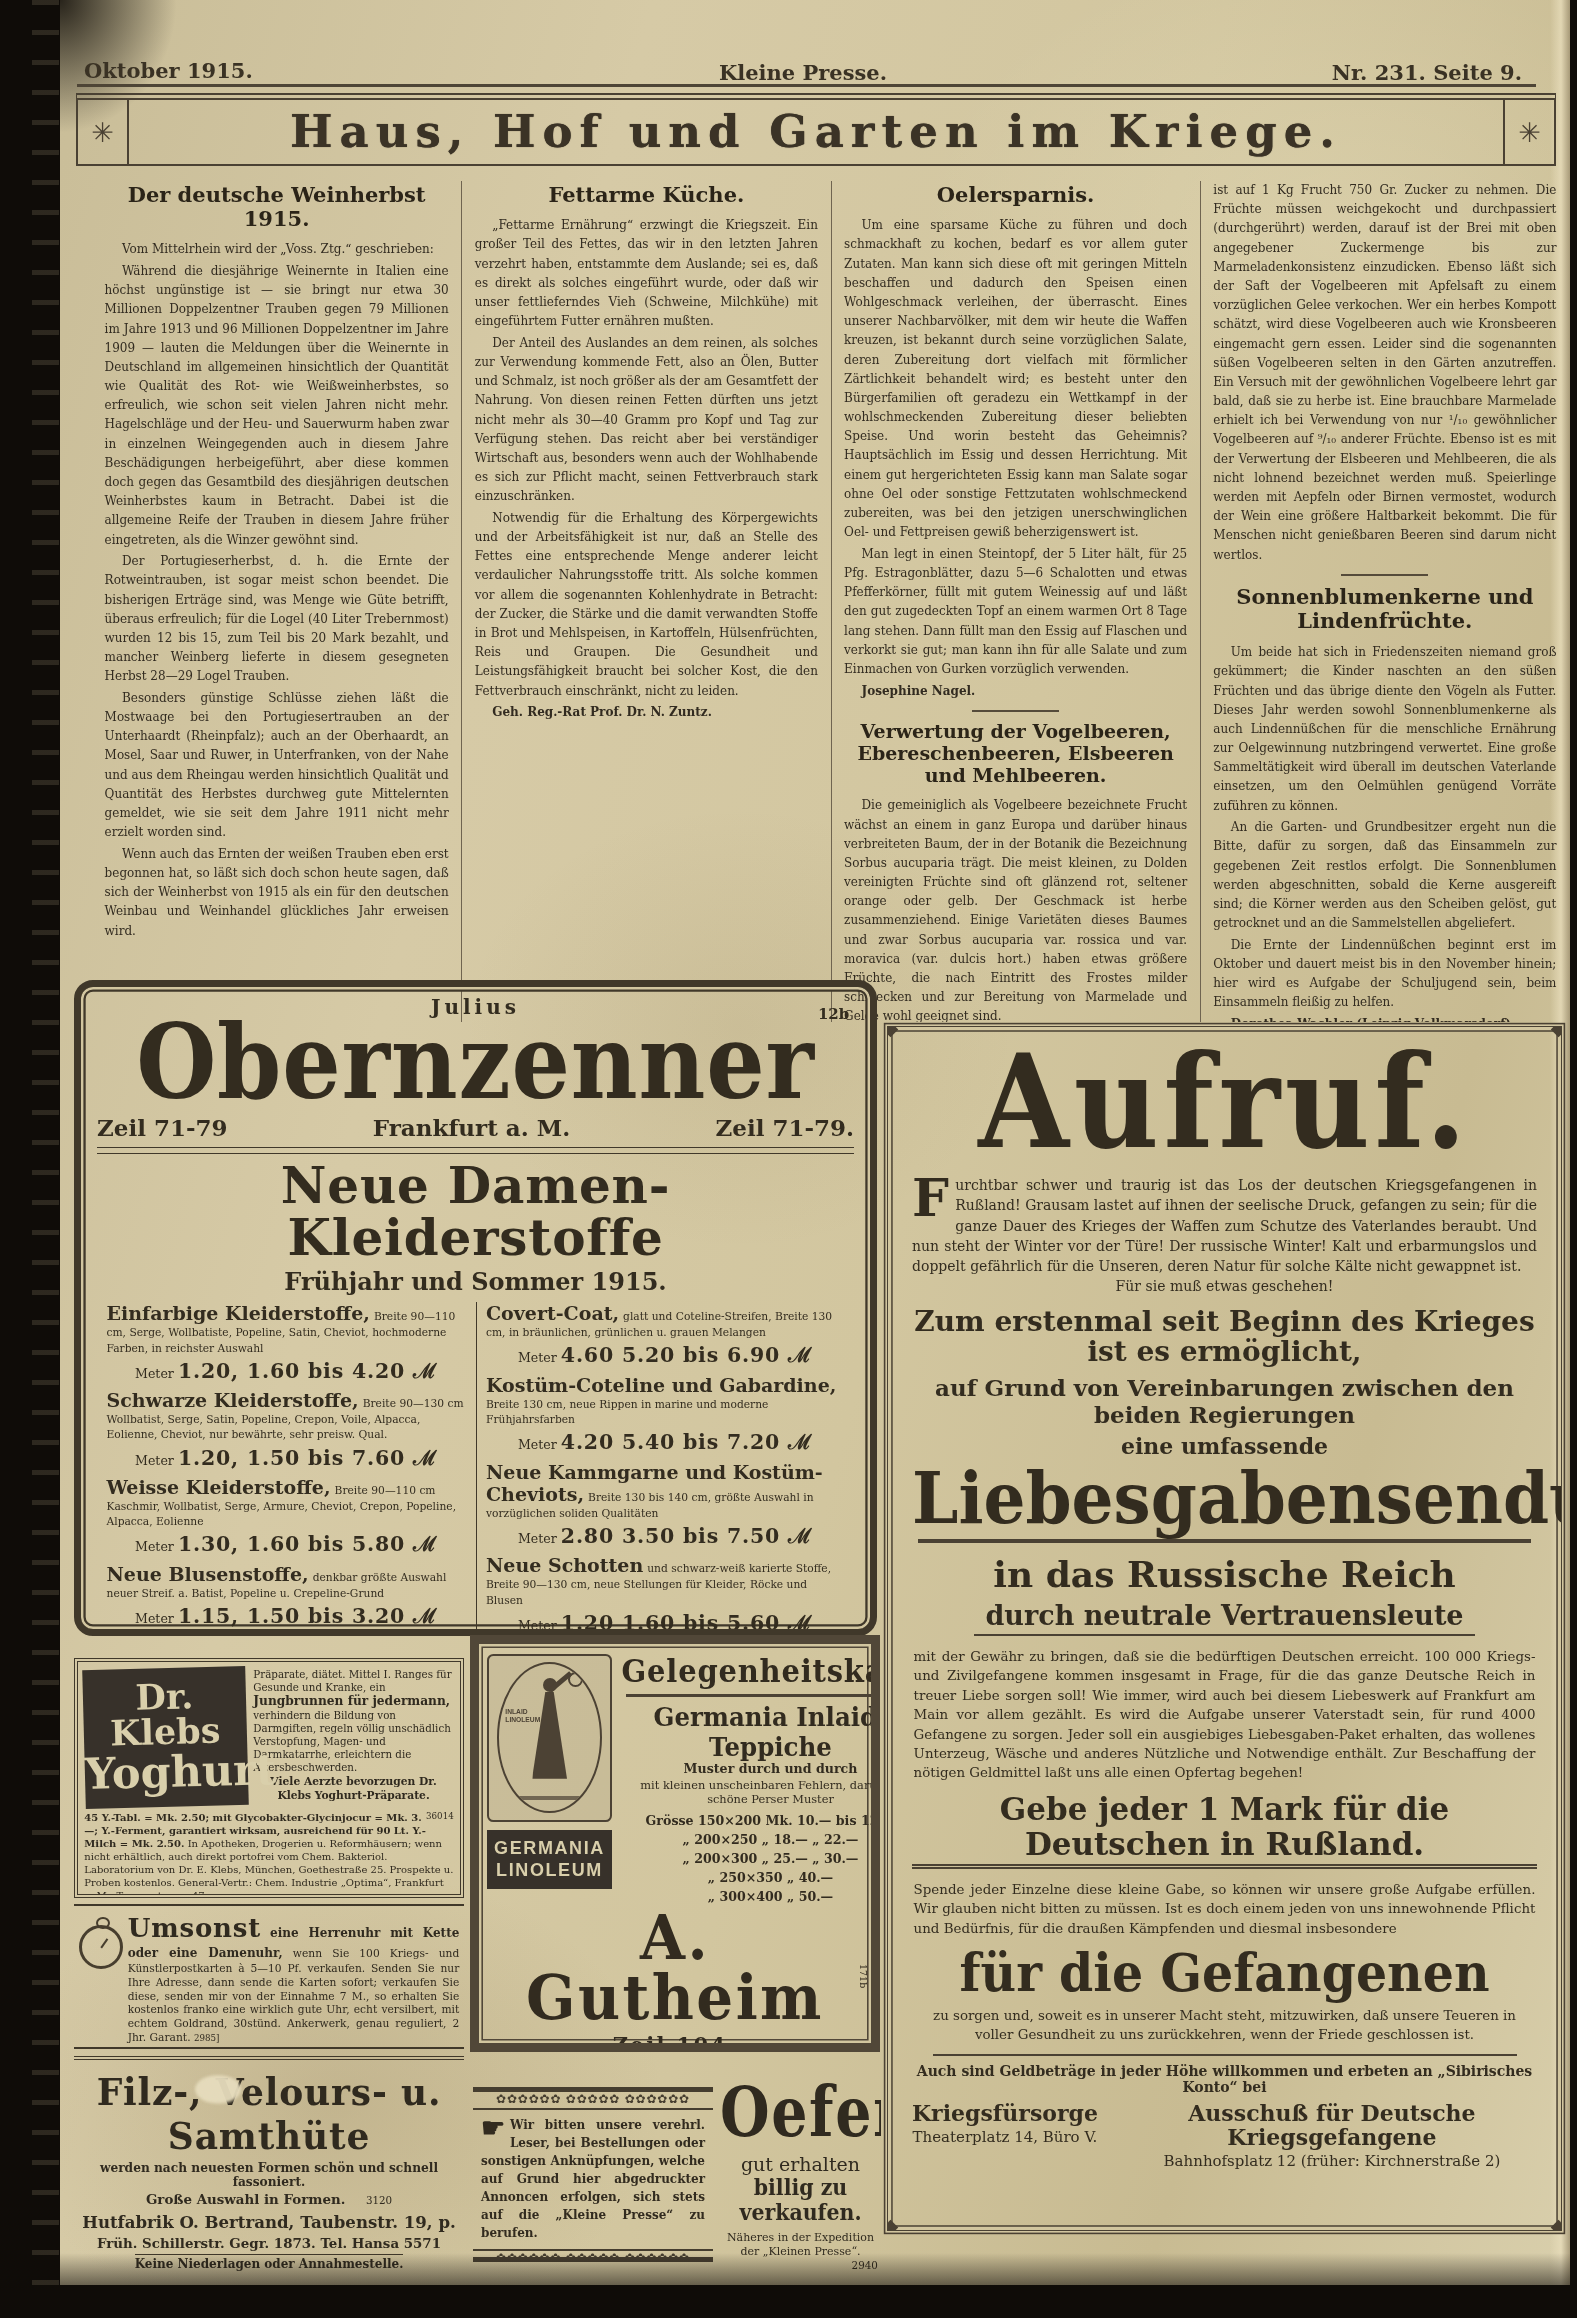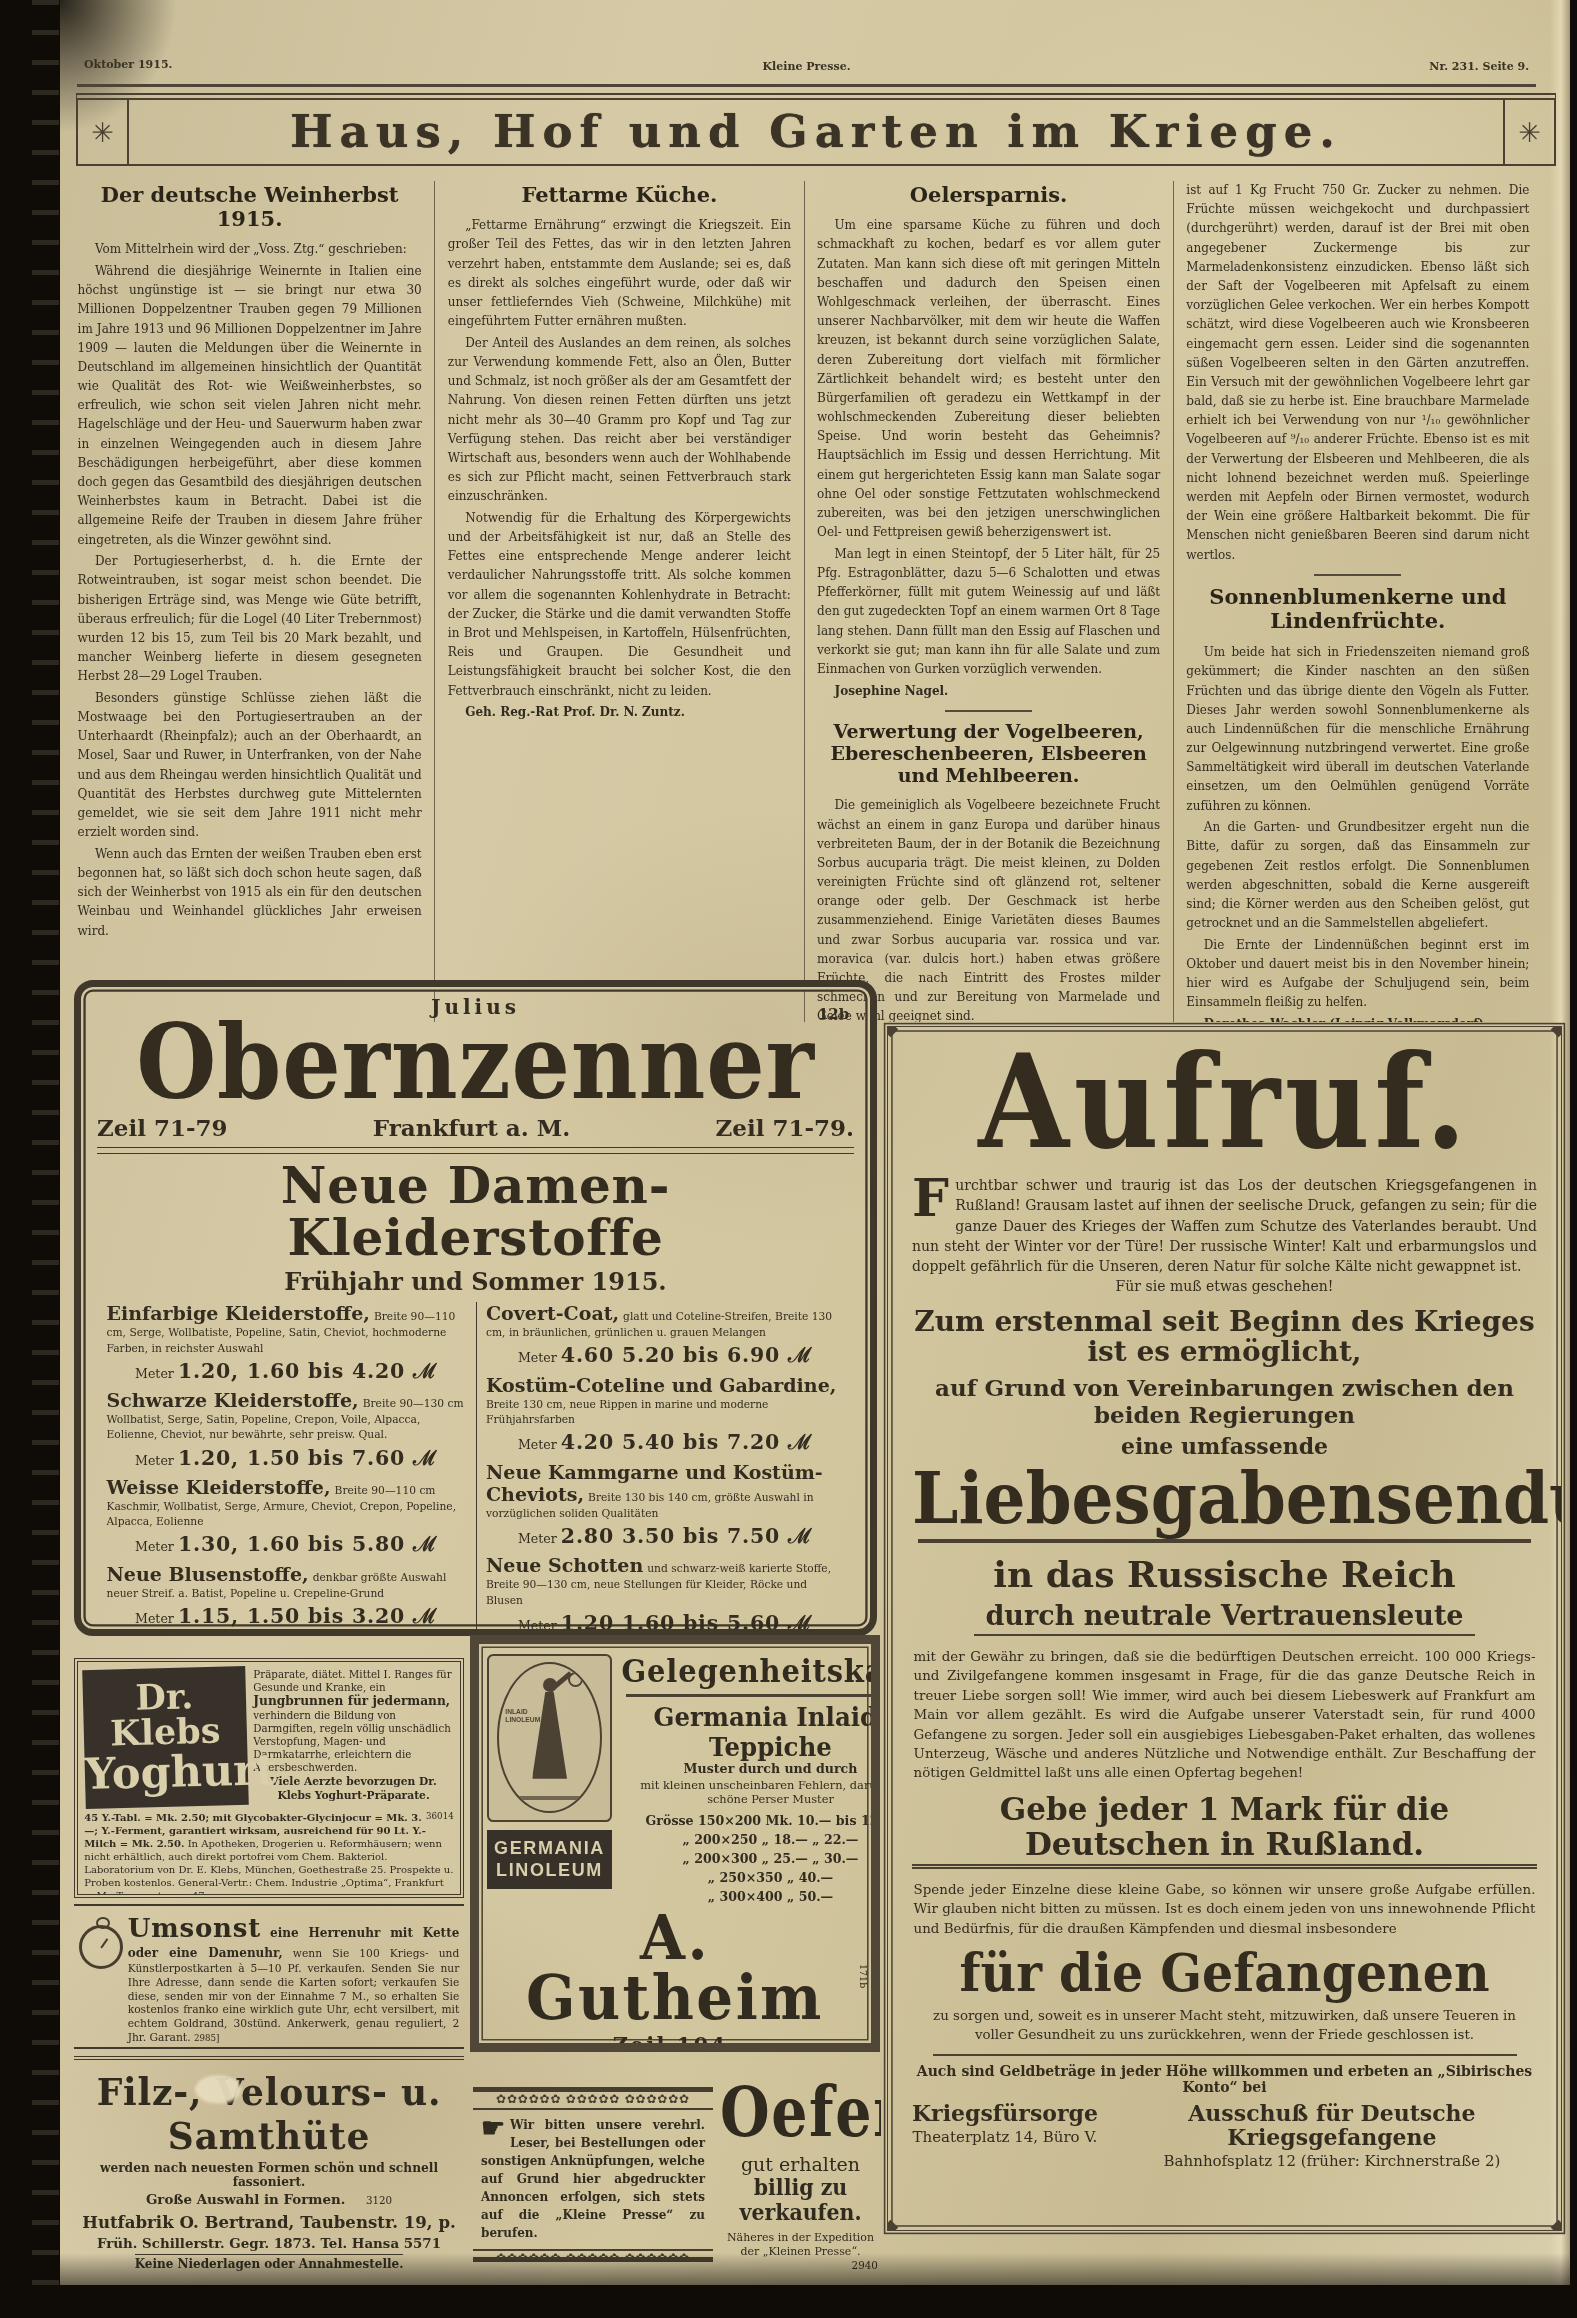--- a/index.html
+++ b/index.html
@@ -24,35 +24,35 @@
     opacity:.8;pointer-events:none;
   }
   .corner-shadow{position:absolute;left:0;top:0;width:118px;height:134px;
     background:radial-gradient(at top left, rgba(12,9,5,.85), transparent 70%);pointer-events:none;}
   .bottom-shadow{position:absolute;left:0;bottom:0;width:100%;height:32px;
     background:linear-gradient(to top, rgba(15,12,8,.55), transparent);pointer-events:none;}
   .left-edge-specks{position:absolute;left:32px;top:0;width:27px;height:2285px;
     background:repeating-linear-gradient(to bottom, rgba(190,175,140,.35) 0 4.7px, transparent 4.7px 30px);
     opacity:.5;}
   
-  .masthead{position:absolute;top:58px;left:24px;right:41px;height:20.5px;font-weight:bold;font-size:11px;color:#3a3224;}
+  .masthead{position:absolute;top:58px;left:24px;right:48px;height:20.5px;font-weight:bold;font-size:21px;color:#3a3224;}
   .masthead .m-date{position:absolute;left:0;top:0;}
   .masthead .m-center{position:absolute;left:50%;transform:translateX(-50%);top:1.6px;}
   .masthead .m-issue{position:absolute;right:0;top:1.6px;}
   .mast-rule{position:absolute;top:84px;left:17.4px;width:1459px;height:3.2px;background:#4e4536;}
   
   .banner{position:absolute;top:93px;left:16px;width:1480px;height:73px;
     border:2.4px double #4a4133;border-top:7px double #4a4133;display:flex;align-items:stretch;box-sizing:border-box;}
   .banner-star{width:49px;display:flex;align-items:center;justify-content:center;font-size:27px;color:#4a4133;}
   .banner-star.left{border-right:2.4px double #4a4133;}
   .banner-star.right{border-left:2.4px double #4a4133;}
   .banner-title{flex:1;text-align:center;font-size:45px;font-weight:bold;letter-spacing:7px;
     color:#3b3326;line-height:63px;text-shadow:0 0 0.8px #3b3326;}
   
-  .articles{position:absolute;top:181px;left:5px;width:1477px;height:841px;display:flex;overflow:hidden;}
+  .articles{position:absolute;top:181px;left:32px;width:1477px;height:841px;display:flex;overflow:hidden;}
   .acol{width:25%;box-sizing:border-box;padding:0 12.6px;overflow:hidden;}
   .acol + .acol{border-left:0.8px solid #6f6450;}
   .acol h3{font-size:21px;text-align:center;margin:1.6px 0 9.5px;color:#2b2418;line-height:1.15;}
   .acol h3.small{font-size:19px;}
   .article-para, .acol p{font-size:12px;line-height:1.6;text-align:justify;margin:0 0 2.4px;text-indent:17.4px;color:#322b20;}
   .byline{text-indent:17.4px;font-size:12.2px;margin-bottom:4.7px;}
   .cont-para{text-indent:0 !important;}
   .sig{text-align:right;font-size:12.2px;margin:3.2px 11px 6.3px 0;font-weight:bold;text-indent:0;}
   .sep{width:87px;height:1.6px;background:#554b3a;margin:9.5px auto;}
   

